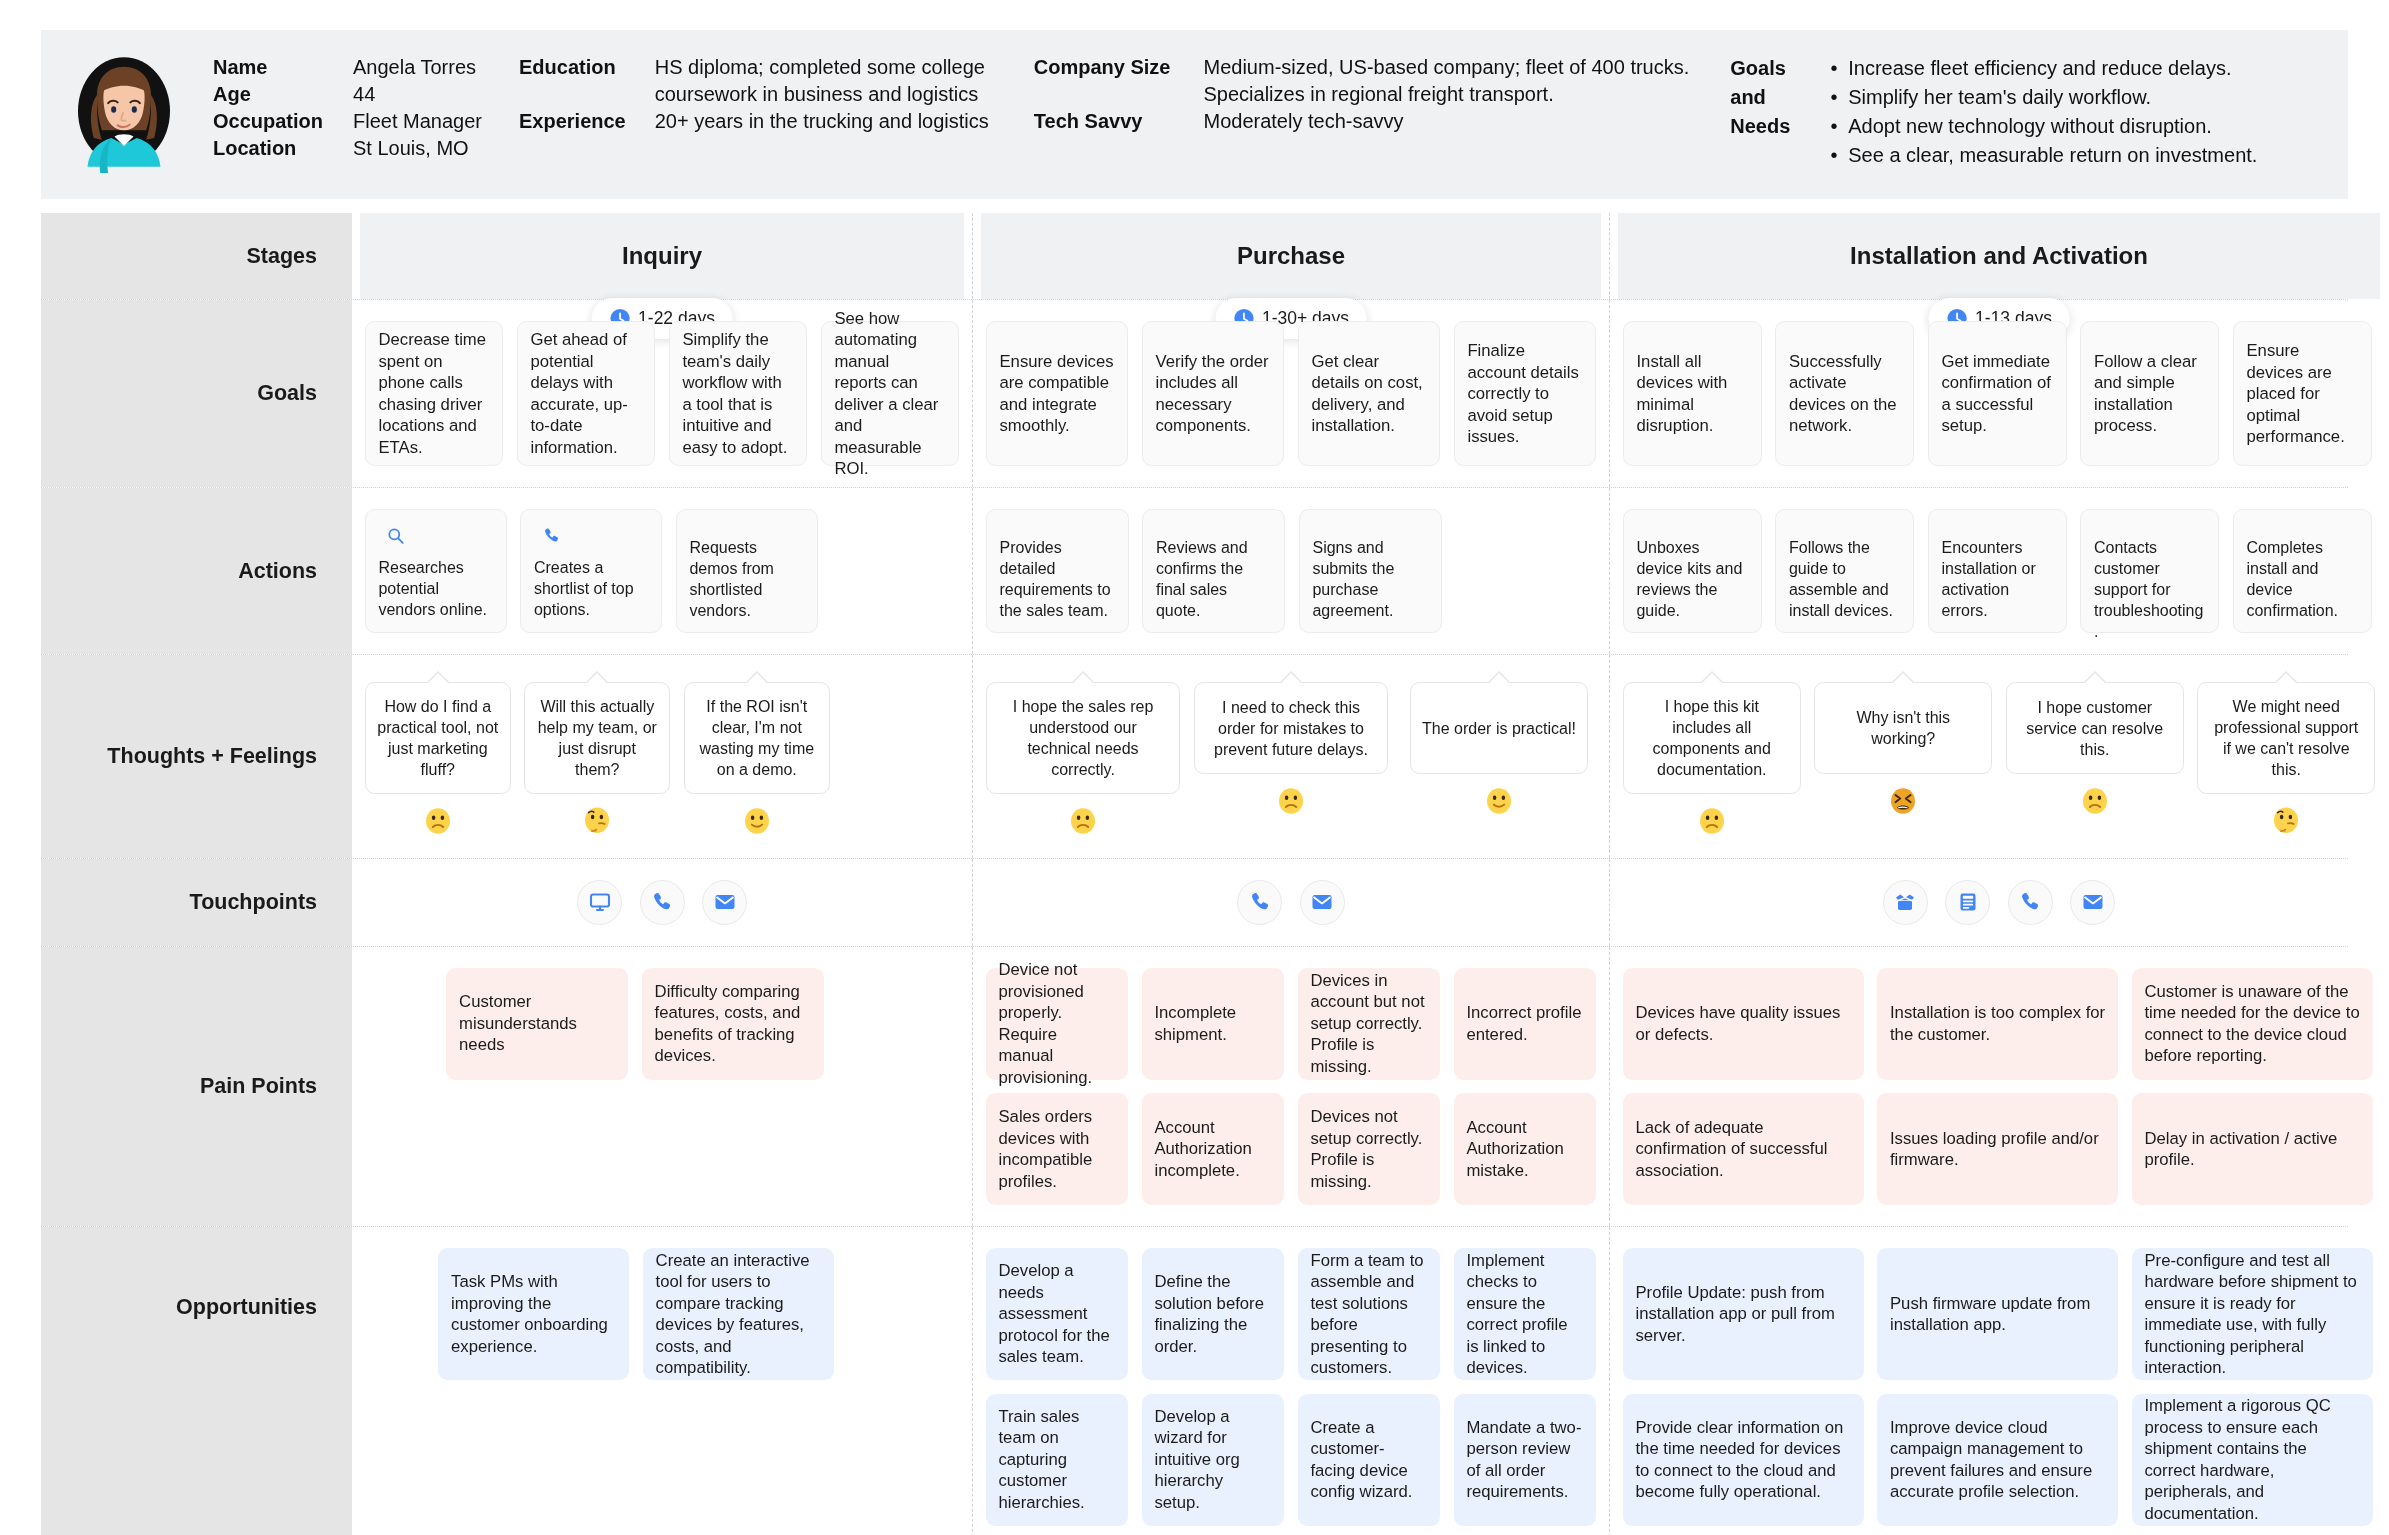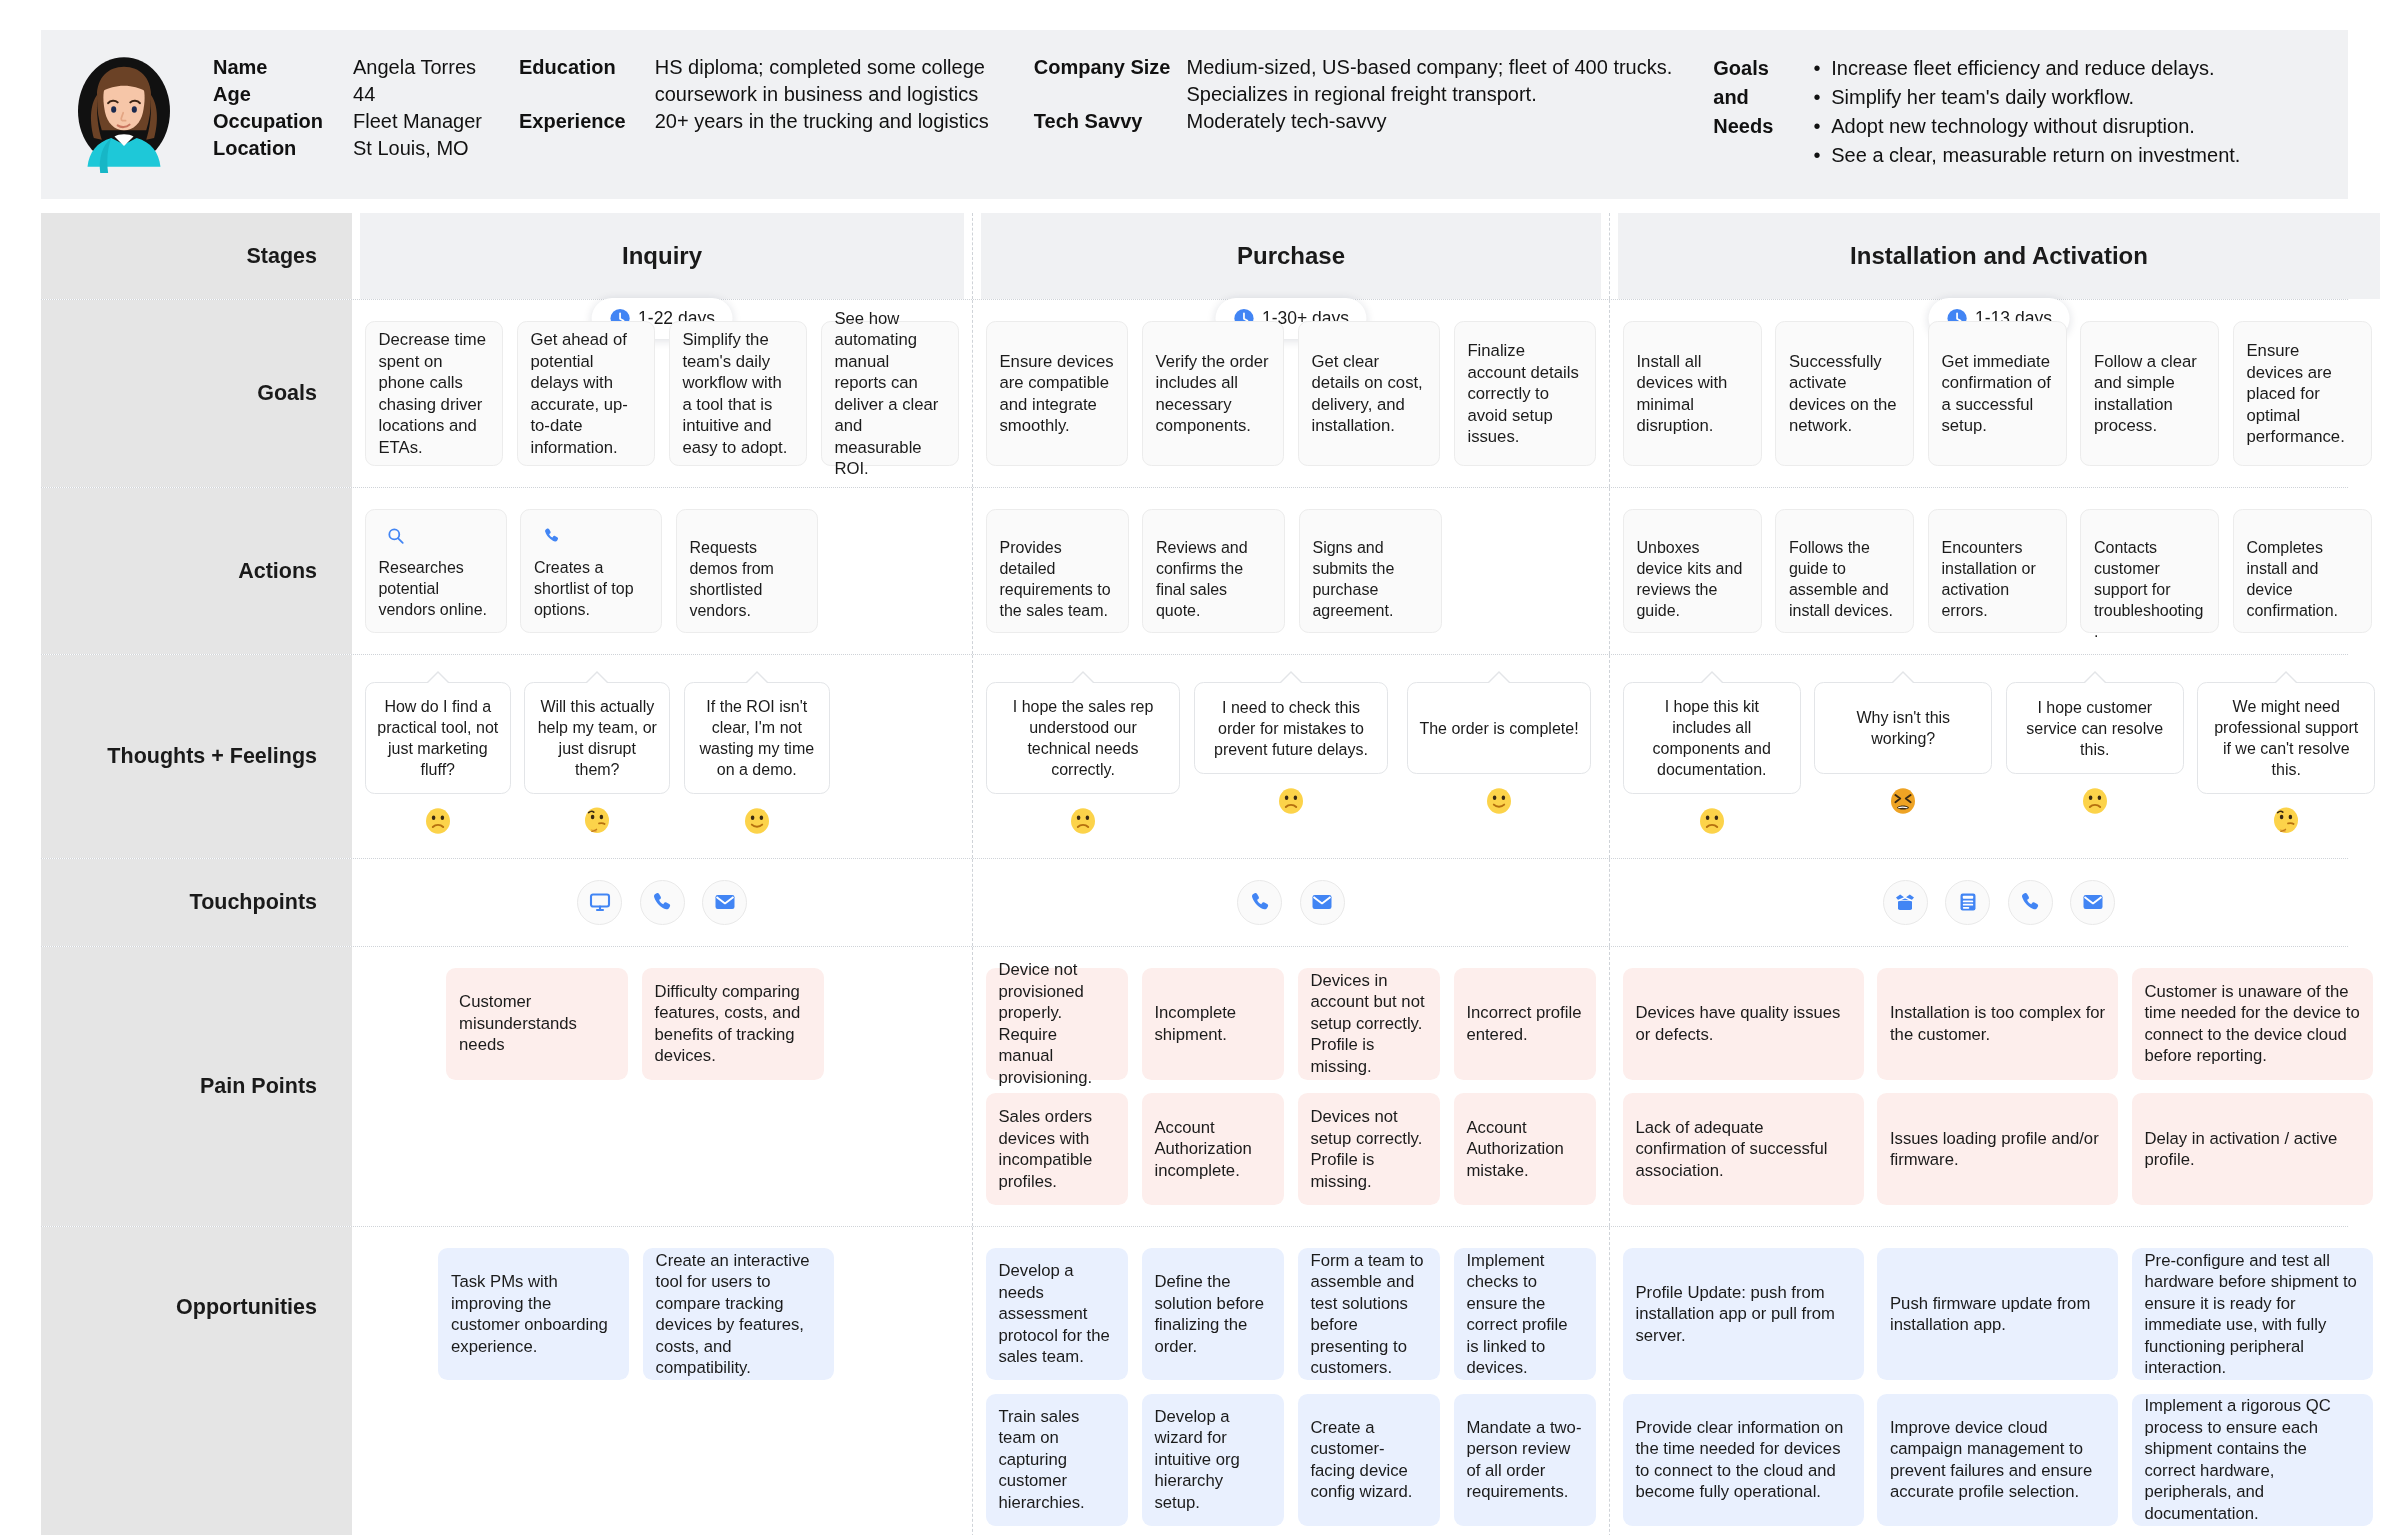--- a/index.html
+++ b/index.html
@@ -18,21 +18,21 @@
     height: 169px;
     padding: 24px 27px;
   }
   .avatar-wrap { width: 112px; flex: 0 0 112px; display:flex; align-items:center; justify-content:center; }
   .avatar { width: 112px; height: 119px; }
   .pcol-labels { font-weight: bold; font-size: 20px; line-height: 27px; color: #111; }
   .pcol-values { font-size: 20px; line-height: 27px; color: #111; }
 
   .block-A { margin-left: 33px; display:flex; gap: 30px; }
   .block-B { margin-left: 37px; display:flex; gap: 29px; }
-  .block-C { margin-left: 45px; display:flex; gap: 16px; }
+  .block-C { margin-left: 45px; display:flex; gap: 33px; }
   .block-D { margin-left: 41px; display:flex; gap: 21px; }
   .goals-label { font-weight: bold; font-size: 20px; line-height: 29px; color:#111; width: 76px;}
   .goals-list { list-style: none; font-size: 20px; line-height: 29px; color: #111; }
   .goals-list li { position: relative; padding-left: 21px; }
   .goals-list li:before { content: "•"; position: absolute; left: 3.2px; }
 
   
   .grid { position: relative; margin-top: 14.3px; }
   .row { display: flex; position: relative; }
   .rowline { border-bottom: 1.6px dotted #cfd3d8; }
@@ -441,21 +441,21 @@
               <div class="emoji">
                 <svg viewBox="0 0 40 40">
                     <ellipse cx="20" cy="20" rx="15" ry="16" fill="#fcd34a"></ellipse>
                     <ellipse cx="14.5" cy="16" rx="2.2" ry="2.8" fill="#3b2a12"></ellipse>
                     <ellipse cx="25.5" cy="16" rx="2.2" ry="2.8" fill="#3b2a12"></ellipse>
                     <path d="M13.5 27.5c3.5-3.5 9.5-3.5 13 0" stroke="#b5700f" stroke-width="2.4" fill="none" stroke-linecap="round"></path>
                   </svg>
               </div>
             </div>
             <div class="bubblecell" style="width:199px">
-              <div class="bubble">The order is complete!</div>
+              <div class="bubble">The order is practical!</div>
               <div class="emoji">
                 <svg viewBox="0 0 40 40">
                     <ellipse cx="20" cy="20" rx="15" ry="16" fill="#fcd34a"></ellipse>
                     <ellipse cx="14.5" cy="16" rx="2.2" ry="2.8" fill="#3b2a12"></ellipse>
                     <ellipse cx="25.5" cy="16" rx="2.2" ry="2.8" fill="#3b2a12"></ellipse>
                     <path d="M13.5 24.5c3.5 3.5 9.5 3.5 13 0" stroke="#b5700f" stroke-width="2.4" fill="none" stroke-linecap="round"></path>
                   </svg>
               </div>
             </div>
           </div>

